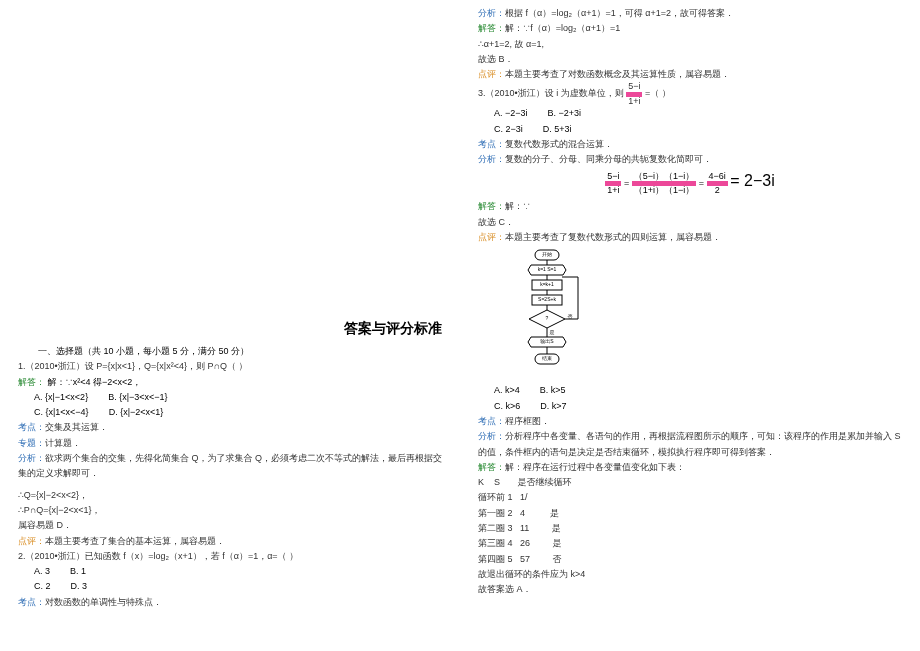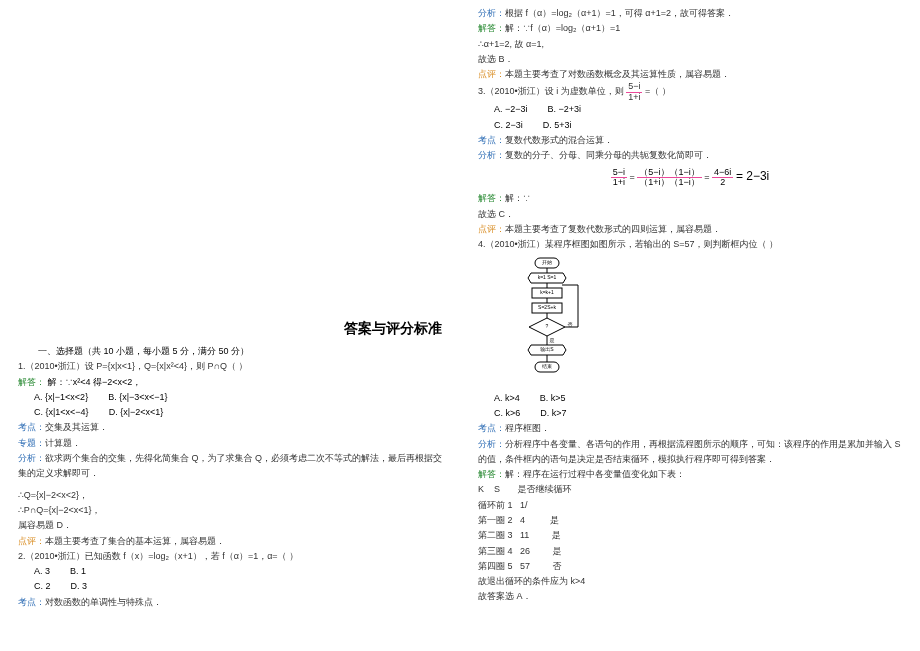--- a/index.html
+++ b/index.html
@@ -57,21 +57,21 @@
       fill: #000;
       text-anchor: middle;
       dominant-baseline: middle;
     }
     .frac {
       display: inline-block;
       vertical-align: middle;
       text-align: center;
       line-height: 1.05;
     }
-    .frac .num { display: block; border-bottom: 1px solid #ec4899; padding: 0 2px; text-align: right;}
+    .frac .num { display: block; border-bottom: 5px solid #ec4899; padding: 0 2px; text-align: right;}
     .frac .den { display: block; padding: 0 2px;}
     .eqline { text-align: center; margin: 4px 0; }
   </style>
 </head>
 <body>
 
 <div class="col col-left">
   <div class="title">答案与评分标准</div>
 
   <div class="section-head">一、选择题（共 10 小题，每小题 5 分，满分 50 分）</div>
@@ -118,28 +118,27 @@
   <div class="opts"><span>C. 2−3i</span>        <span>D. 5+3i</span></div>
   <div class="line"><span class="blue">考点：</span><span>复数代数形式的混合运算．</span></div>
   <div class="line"><span class="blue">分析：</span><span>复数的分子、分母、同乘分母的共轭复数化简即可．</span></div>
 
   <div class="eqline">
     <span class="frac"><span class="num">5−i</span><span class="den">1+i</span></span>
     = 
     <span class="frac"><span class="num">（5−i）（1−i）</span><span class="den">（1+i）（1−i）</span></span>
     = 
     <span class="frac"><span class="num">4−6i</span><span class="den">2</span></span>
-    <span style="font-size:12px;">= 2−3i</span>
+    <span style="font-size:16px;">= 2−3i</span>
   </div>
 
   <div class="line"><span class="green">解答：</span><span>解：∵</span></div>
   <div class="line">故选 C．</div>
   <div class="line"><span class="orange">点评：</span><span>本题主要考查了复数代数形式的四则运算，属容易题．</span></div>
 
-  <div class="line">4.（2010•浙江）某程序框图如图所示，若输出的 S=57，则判断框内位（    ）</div>
 
   <svg class="flowchart" viewBox="0 0 78 130">
     <rect x="27" y="1" width="24" height="10" rx="5" fill="#fff"></rect>
     <text x="39" y="6">开始</text>
     <line x1="39" y1="11" x2="39" y2="16"></line>
     <path d="M23 16 h32 l3 5 l-3 5 h-32 l-3 -5 z" fill="#fff"></path>
     <text x="39" y="21">k=1 S=1</text>
     <line x1="39" y1="26" x2="39" y2="31"></line>
     <rect x="24" y="31" width="30" height="10" fill="#fff"></rect>
     <text x="39" y="36">k=k+1</text>

